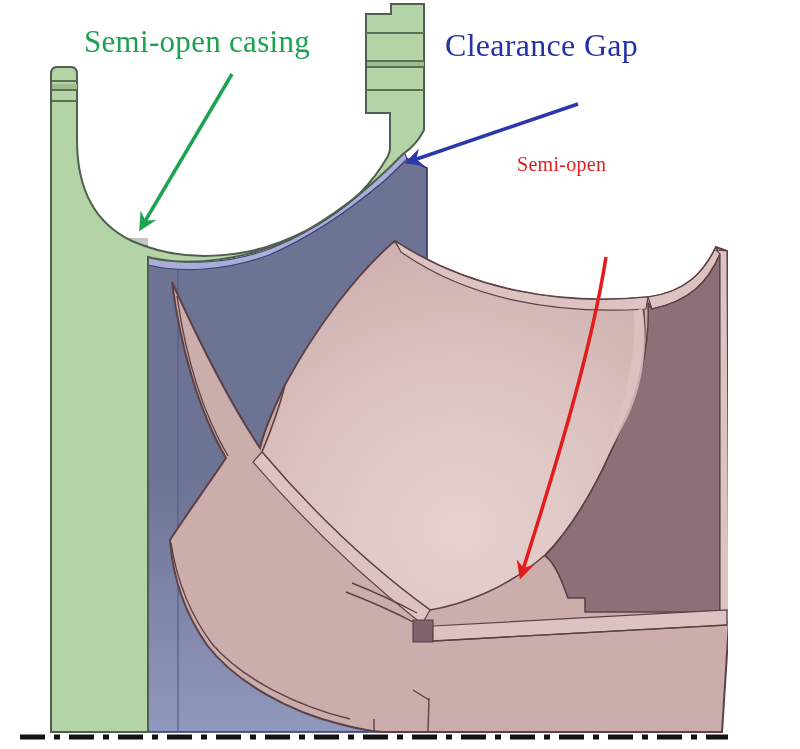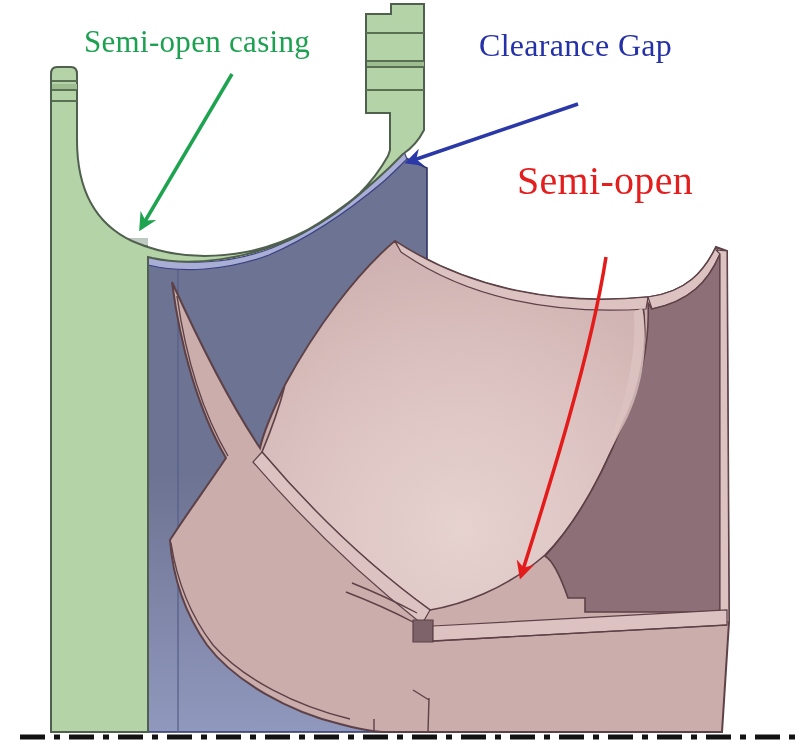--- a/index.html
+++ b/index.html
@@ -1,34 +1,34 @@
 <!DOCTYPE html>
 <html style="--c-label-casing: #1ba14f; --c-label-gap: #2531a8; --c-label-impeller: #e41d1d; --c-arrow-casing: #1ea351; --c-arrow-gap: #2a38a8; --c-arrow-impeller: #e41b1b; --c-casing-green: #b4d3a6; --c-casing-green-light: #c6e1b6; --c-casing-green-mid: #9dbd90; --c-casing-green-dark: #84a886; --c-casing-outline: #50604f; --c-casing-groove: #5a7055; --c-gap-lavender: #a9aed6; --c-gap-outline: #3a4080; --c-fluid-blue: #6d7392; --c-fluid-blue-light: #9098bd; --c-fluid-outline: #2e3366; --c-fluid-line: #565d87; --c-impeller-pink: #cbadac; --c-impeller-pink-light: #dcc3c1; --c-impeller-pink-bright: #e6d2cf; --c-impeller-mauve: #8d7077; --c-impeller-mauve-dark: #7e636b; --c-impeller-outline: #5d4147; --c-axis-black: #121212;"><head>
 <meta charset="utf-8">
 <style>
   html,body{margin:0;padding:0;background:#ffffff;}
   .figure{
     position:relative;
-    width:800px;height:749px;
+    width:728px;height:749px;
     background:#ffffff;
     overflow:hidden;
     font-family:"Liberation Serif", serif;
   }
   .figure svg{position:absolute;left:0;top:0;}
   .label{
     position:absolute;
     font-family:"Liberation Serif", serif;
     font-size:31px;
     line-height:1.3;
     white-space:nowrap;
     letter-spacing:0.3px;
   }
   .label-casing{left:84px;top:22px;color:var(--c-label-casing);}
-  .label-gap{left:479px;top:25px;color:var(--c-label-gap);font-size:32px;}
-  .label-impeller{left:517px;top:160px;color:var(--c-label-impeller);font-size:40px;line-height:42px;}
+  .label-gap{left:445px;top:25px;color:var(--c-label-gap);font-size:32px;}
+  .label-impeller{left:517px;top:143px;color:var(--c-label-impeller);font-size:20px;line-height:42px;}
 
   
   .casing-body{fill:var(--c-casing-green);stroke:var(--c-casing-outline);stroke-width:2;fill-rule:evenodd;}
   .casing-groove{stroke:var(--c-casing-groove);stroke-width:2;fill:none;}
   .casing-band{fill:var(--c-casing-green-mid);stroke:none;}
   
   .gap-strip{fill:var(--c-gap-lavender);stroke:var(--c-gap-outline);stroke-width:1.2;}
   
   .fluid{stroke:var(--c-fluid-outline);stroke-width:1.6;}
   .fluid-line{stroke:var(--c-fluid-line);stroke-width:1.2;fill:none;}

